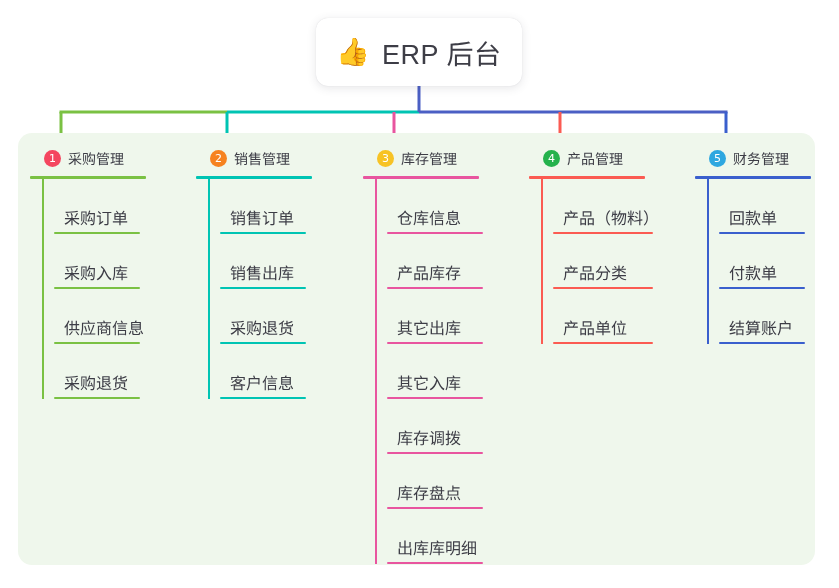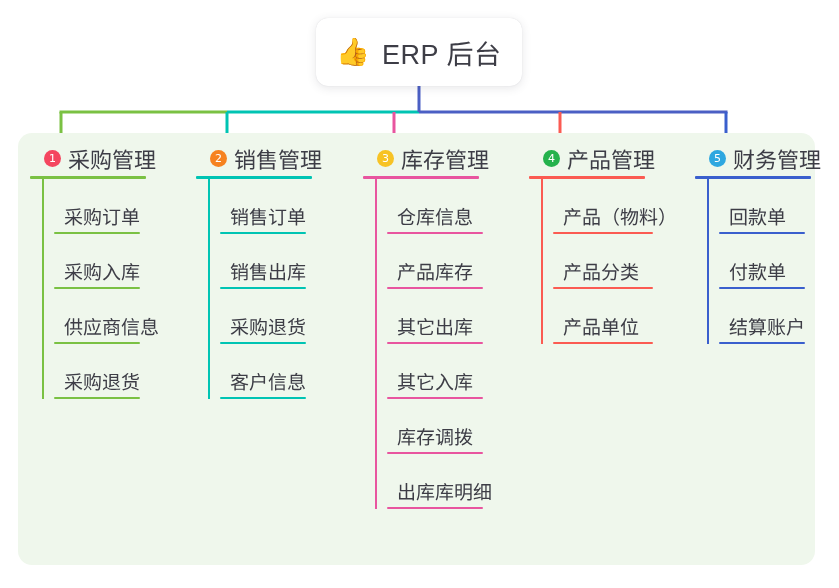--- a/index.html
+++ b/index.html
@@ -84,21 +84,21 @@
     height: 17px;
     border-radius: 50%;
     color: #ffffff;
     font-size: 11px;
     line-height: 17px;
     text-align: center;
     font-family: "DejaVu Sans", sans-serif;
     flex: 0 0 auto;
   }
   .col-title {
-    font-size: 22px;
+    font-size: 14px;
     color: #3d3d46;
   }
   .head-rule {
     height: 3px;
     margin-top: 6px;
     border-radius: 1px;
   }
 
   .items {
     position: relative;
@@ -114,21 +114,21 @@
   }
   .item {
     position: relative;
     height: 55px;
     box-sizing: border-box;
     display: flex;
     align-items: flex-end;
     padding-left: 22px;
   }
   .item-label {
-    font-size: 19px;
+    font-size: 16px;
     color: #3d3d46;
     white-space: nowrap;
     padding-bottom: 5px;
   }
   .item-rule {
     position: absolute;
     left: 12px;
     bottom: 0;
     height: 2px;
     border-radius: 1px;
@@ -233,20 +233,24 @@
         </div>
         <div class="item">
           <span class="item-label">其它入库</span>
           <div class="item-rule" style="width: 96px; background: rgb(232, 85, 159);"></div>
         </div>
         <div class="item">
           <span class="item-label">库存调拨</span>
           <div class="item-rule" style="width: 96px; background: rgb(232, 85, 159);"></div>
         </div>
         <div class="item">
+          <span class="item-label">库存盘点</span>
+          <div class="item-rule" style="width: 96px; background: rgb(232, 85, 159);"></div>
+        </div>
+        <div class="item">
           <span class="item-label">出库库明细</span>
           <div class="item-rule" style="width: 96px; background: rgb(232, 85, 159);"></div>
         </div>
       </div>
     </div>
     <div class="column" style="left: 529px;">
       <div class="col-head">
         <span class="badge" style="background: rgb(36, 178, 76);">4</span>
         <span class="col-title">产品管理</span>
       </div>

